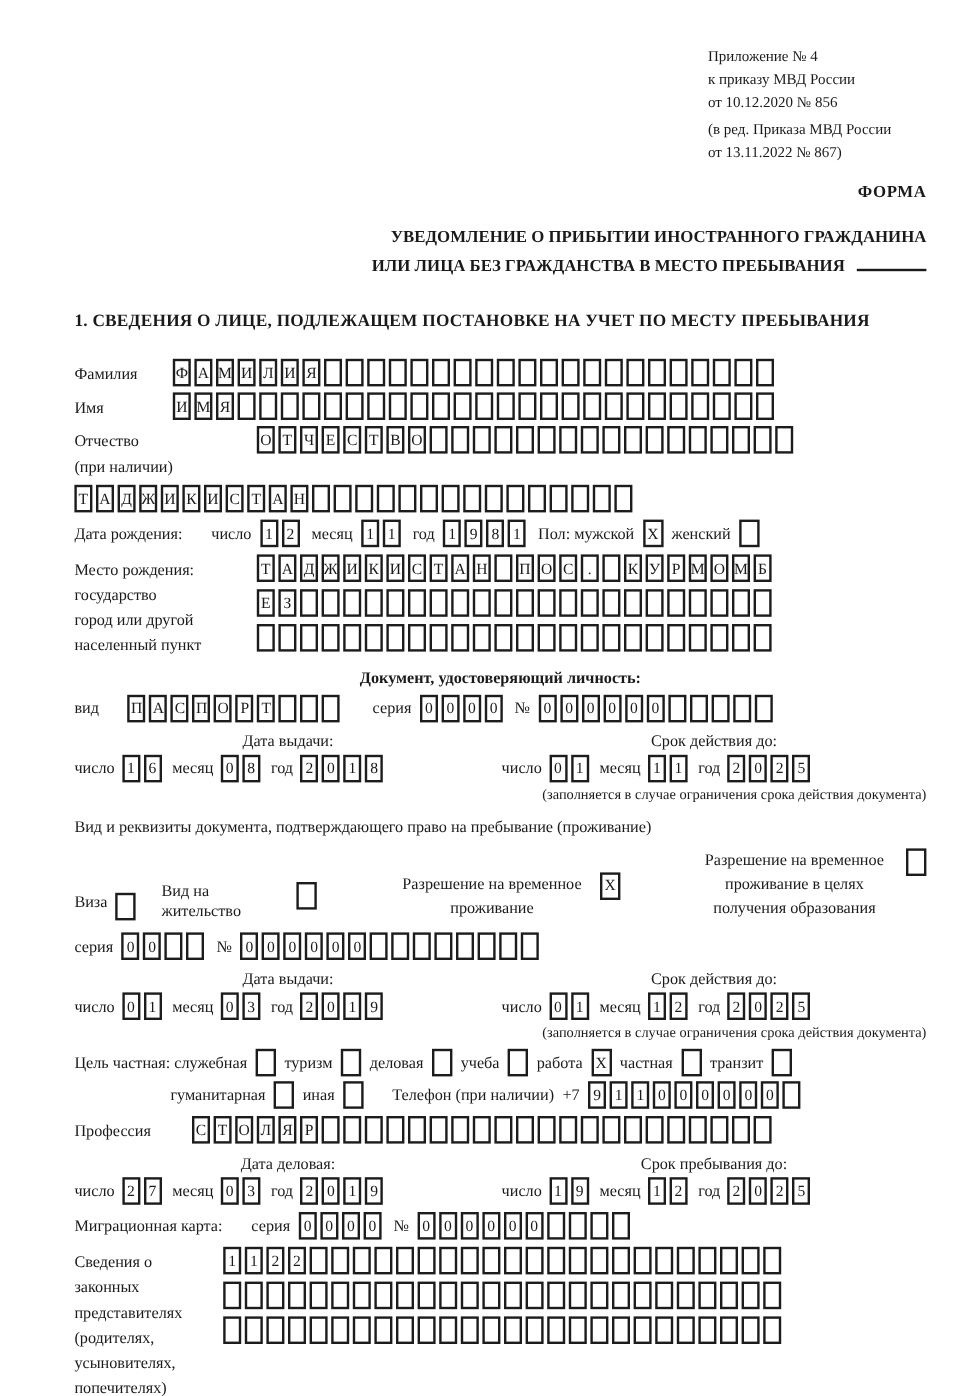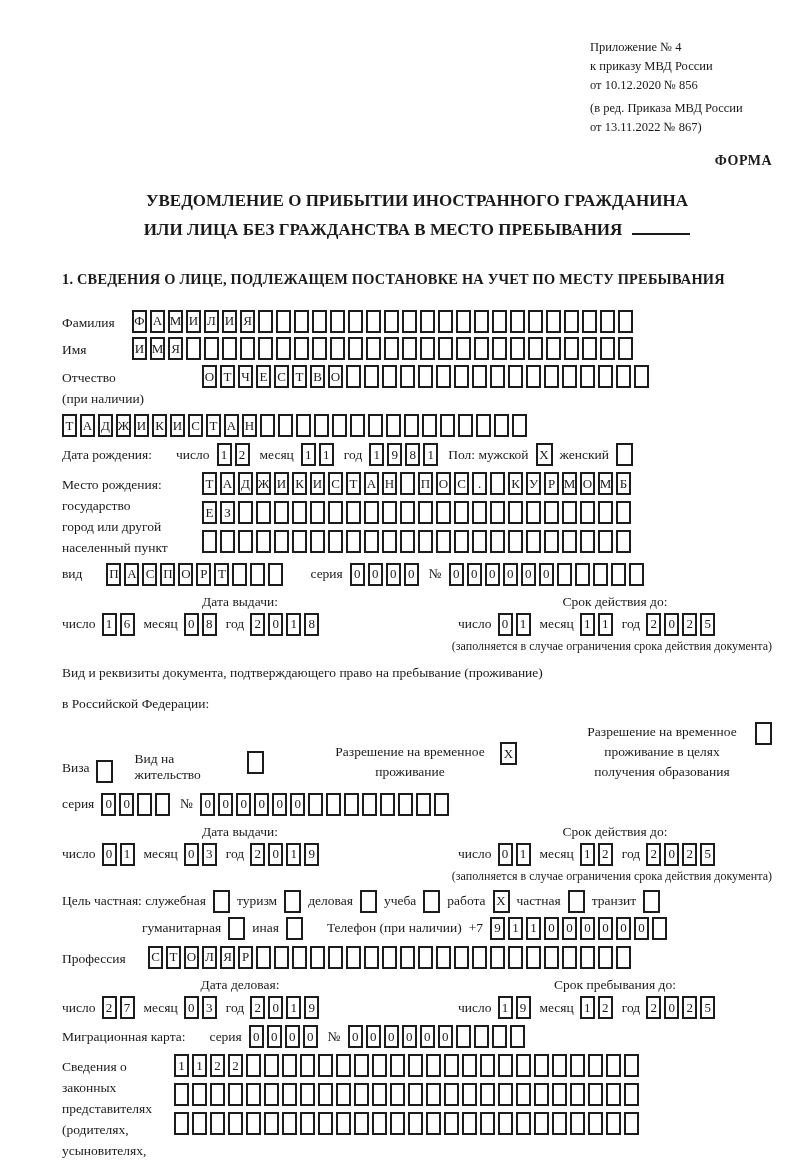--- a/index.html
+++ b/index.html
@@ -8,26 +8,26 @@
     width: 800px; min-height: 1163px; margin: 0 auto;
     font-family: "Liberation Serif", "DejaVu Serif", serif;
     color: #1a1a1a; font-size: 13.5px;
   }
   .page { padding: 38px 28px 20px 62px; }
 
   .appendix { margin-left: 528px; font-size: 12.5px; line-height: 1.5; white-space: pre-line; }
   .appendix-note { margin-left: 528px; margin-top: 5px; font-size: 12.5px; line-height: 1.5; white-space: pre-line; }
   .forma { text-align: right; font-weight: bold; font-size: 14px; margin-top: 16px; letter-spacing: 0.5px; }
 
-  .title { text-align: center; font-weight: bold; font-size: 17px; line-height: 1.7; margin-top: 18px; }
+  .title { text-align: right; font-weight: bold; font-size: 14px; line-height: 1.7; margin-top: 18px; }
   .blank-line { display: inline-block; width: 58px; border-bottom: 2px solid #1a1a1a; height: 12px; margin-left: 10px; }
   .section-heading { font-weight: bold; font-size: 14.4px; margin-top: 26px; letter-spacing: 0.2px; }
 
   .fields { margin-top: 22px; }
-  .frow { display: flex; align-items: flex-start; margin-bottom: 4px; }
+  .frow { display: flex; align-items: flex-start; margin-bottom: 4px; gap: 12px; }
   .flabel { flex: none; padding-top: 3px; white-space: pre-line; line-height: 1.55; }
   .w70  { width: 70px; }  .w105 { width: 105px; } .w140 { width: 140px; }
   .w86  { width: 86px; }  .w112 { width: 112px; }
   .boxes { display: flex; flex: none; }
   .boxes-col { display: flex; flex-direction: column; gap: 6px; }
   .cbox {
     width: 15px; height: 23px; flex: none;
     border: 2px solid #1c1c1c; margin-right: 3px; background: #fff;
     display: inline-flex; align-items: center; justify-content: center;
     font-size: 13px;
@@ -38,21 +38,21 @@
     display: inline-flex; align-items: center; justify-content: center;
     font-size: 13px;
   }
 
   .inline-row { display: flex; align-items: center; gap: 7px; margin-bottom: 4px; flex-wrap: nowrap; }
   .inline-row .lbl { flex: none; }
   .gap-lg { width: 10px; flex: none; }
 
   .center-heading { text-align: center; font-weight: bold; margin: 8px 0 6px; }
 
-  .dcols { display: flex; margin-top: 8px; gap: 40px; }
+  .dcols { display: flex; margin-top: 8px; }
   .dcol-left { width: 356px; flex: none; }
   .dcol-right { flex: 1; }
   .dhead { text-align: center; margin-bottom: 3px; }
   .dline { display: flex; align-items: center; gap: 6px; }
   .note-right { text-align: right; font-size: 12px; margin: 3px 0 6px; }
 
   .para { margin: 8px 0 2px; line-height: 1.7; }
   .permits { display: flex; align-items: flex-end; margin: 6px 0 10px; }
   .permit-item { display: flex; align-items: flex-start; }
   .permit-label-c { text-align: center; white-space: pre-line; line-height: 1.5; margin-left: 44px; }
@@ -318,20 +318,21 @@
             <div class="cbox"></div>
             <div class="cbox"></div>
             <div class="cbox"></div>
             <div class="cbox"></div>
             <div class="cbox"></div>
             <div class="cbox"></div>
           </div>
       </div>
     </div>
 
+    <div class="center-heading">Документ, удостоверяющий личность:</div>
 
     <div class="inline-row">
       <span class="lbl">вид</span>
       <span class="gap-lg"></span>
       <span class="boxes">
           <div class="cbox">П</div>
           <div class="cbox">А</div>
           <div class="cbox">С</div>
           <div class="cbox">П</div>
           <div class="cbox">О</div>
@@ -407,21 +408,20 @@
               <div class="cbox">0</div>
               <div class="cbox">2</div>
               <div class="cbox">5</div>
             </span>
         </div>
       </div>
     </div>
     <div class="note-right">(заполняется в случае ограничения срока действия документа)</div>
 
     <div class="para">Вид и реквизиты документа, подтверждающего право на пребывание (проживание)</div>
-    <div class="para">в Российской Федерации:</div>
 
     <div class="permits">
       <div class="permit-item">
         <span>Виза</span>
         <span class="chk" style="margin-left:6px"></span>
       </div>
       <div class="permit-item" style="margin-left:22px">
         <span>Вид на жительство</span>
         <span class="chk" style="margin-left:26px"></span>
       </div>

